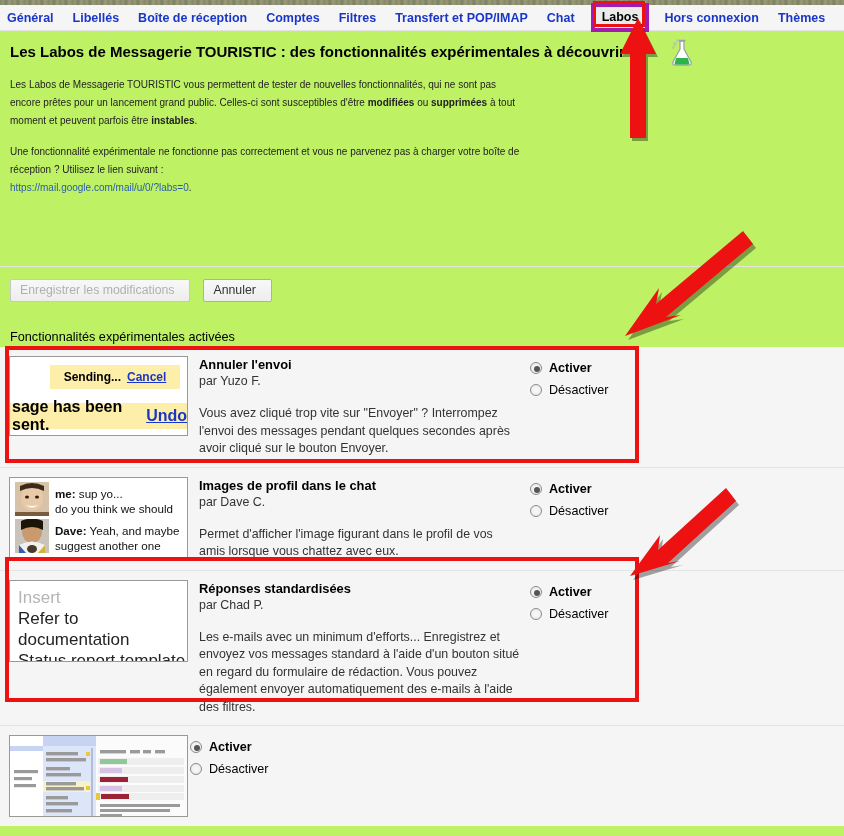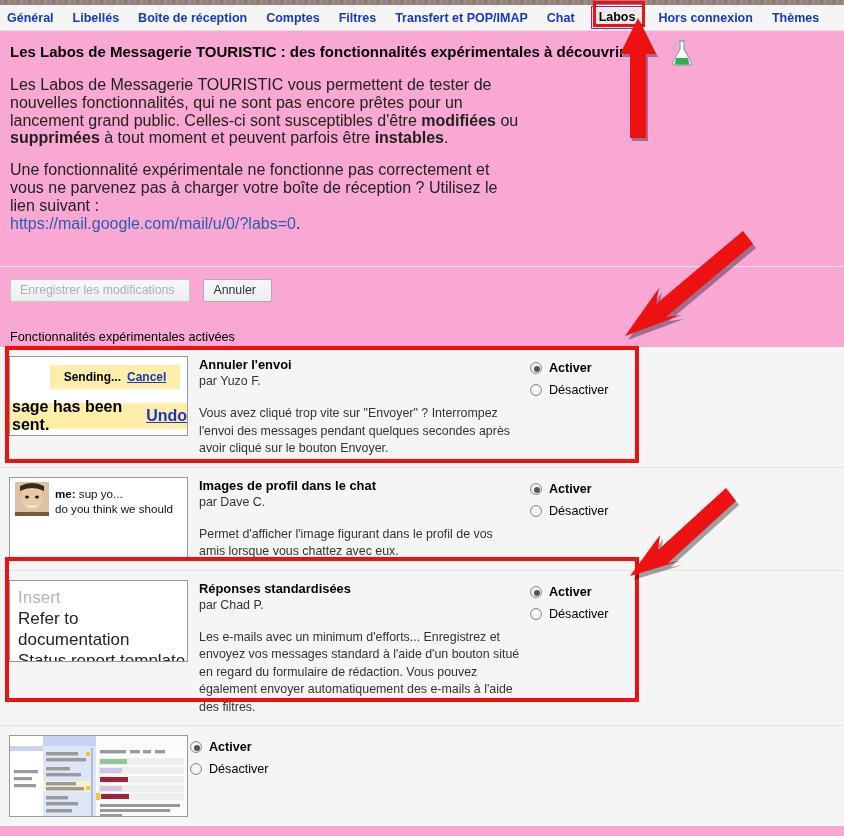--- a/index.html
+++ b/index.html
@@ -7,21 +7,21 @@
     margin: 0; padding: 0;
     width: 844px; height: 836px;
     background: #f5f5f5;
     font-family: "Liberation Sans", sans-serif;
     color: #222;
     overflow: hidden;
   }
   #page {
     position: relative;
     width: 844px; height: 836px;
-    background: #f9a8d4;
+    background: #bef264;
   }
 
   
   .top-strip {
     position: absolute; left: 0; top: 0; width: 844px; height: 5px;
     background:
       repeating-linear-gradient(90deg,
         #7a7468 0px, #8d8678 3px, #6e6a5f 6px, #938c7e 9px, #7f7a6d 12px);
     opacity: .85;
   }
@@ -40,42 +40,42 @@
     color: #1a36c8;
     margin-right: 19px;
     white-space: nowrap;
     cursor: pointer;
     line-height: 16px;
   }
   .tab.active {
     color: #000;
     font-weight: bold;
     background: #ebebeb;
-    border: 1px solid #a21caf;
+    border: 4px solid #a21caf;
     padding: 2px 7px 3px 7px;
     margin-right: 15px;
     margin-left: -3px;
   }
 
   
   .page-heading {
     position: absolute; left: 10px; top: 43px;
     font-size: 15px; font-weight: bold; color: #000;
     letter-spacing: 0px;
     white-space: nowrap;
   }
   .flask {
     position: absolute; left: 669px; top: 38px;
     width: 26px; height: 30px;
   }
 
   
   .intro {
     position: absolute; left: 10px; top: 76px; width: 510px;
-    font-size: 16px; line-height: 17.8px; color: #222;
+    font-size: 10px; line-height: 17.8px; color: #222;
   }
   .intro p { margin: 0 0 14px 0; }
   .intro b { font-weight: bold; }
   .intro .lnk { color: #2a5db0; text-decoration: none; }
 
   
   .search-row {
     position: absolute; left: 10px; top: 226px; width: 820px;
     display: flex; align-items: center;
     font-size: 12.6px; color: #222;
@@ -311,20 +311,34 @@
                 <rect width="34" height="34" fill="#d8c2a8"></rect>
                 <ellipse cx="17" cy="16" rx="11" ry="13" fill="#e8c9a8"></ellipse>
                 <path d="M5 4 Q17 -2 29 4 L29 9 Q17 3 5 9 Z" fill="#3a2a1c"></path>
                 <ellipse cx="12" cy="15" rx="2" ry="1.6" fill="#2b1c10"></ellipse>
                 <ellipse cx="22" cy="15" rx="2" ry="1.6" fill="#2b1c10"></ellipse>
                 <path d="M11 23 Q17 28 23 23 Q17 25 11 23 Z" fill="#fff"></path>
                 <rect y="30" width="34" height="4" fill="#7a5c3c"></rect>
               </svg>
             </span>
             <span class="chat-txt"><b>me:</b><span> sup yo...</span><br><span>do you think we should</span></span>
+          </div>
+          <div class="chat-line">
+            <span class="chat-avatar">
+              <svg width="34" height="34" viewBox="0 0 34 34">
+                <rect width="34" height="34" fill="#c9c4bb"></rect>
+                <ellipse cx="17" cy="13" rx="10" ry="11" fill="#c99a6e"></ellipse>
+                <path d="M6 2 Q17 -3 28 2 L28 11 Q17 5 6 11 Z" fill="#1d1408"></path>
+                <path d="M4 26 Q17 19 30 26 L30 34 L4 34 Z" fill="#f0f0ee"></path>
+                <path d="M4 26 L11 34 L4 34 Z" fill="#2f5fae"></path>
+                <path d="M30 26 L23 34 L30 34 Z" fill="#d2b23a"></path>
+                <ellipse cx="17" cy="30" rx="5" ry="4" fill="#4a3a28"></ellipse>
+              </svg>
+            </span>
+            <span class="chat-txt"><b>Dave:</b><span> Yeah, and maybe</span><br><span>suggest another one</span></span>
           </div>
         </div>
       </div>
       <div class="text-cell">
         <div class="lab-title">Images de profil dans le chat</div>
         <div class="lab-author">par Dave C.</div>
         <div class="lab-desc">Permet d'afficher l'image figurant dans le profil de vos amis lorsque vous chattez avec eux.</div>
       </div>
       <div class="radio-cell">
         <div class="radio-line on">

